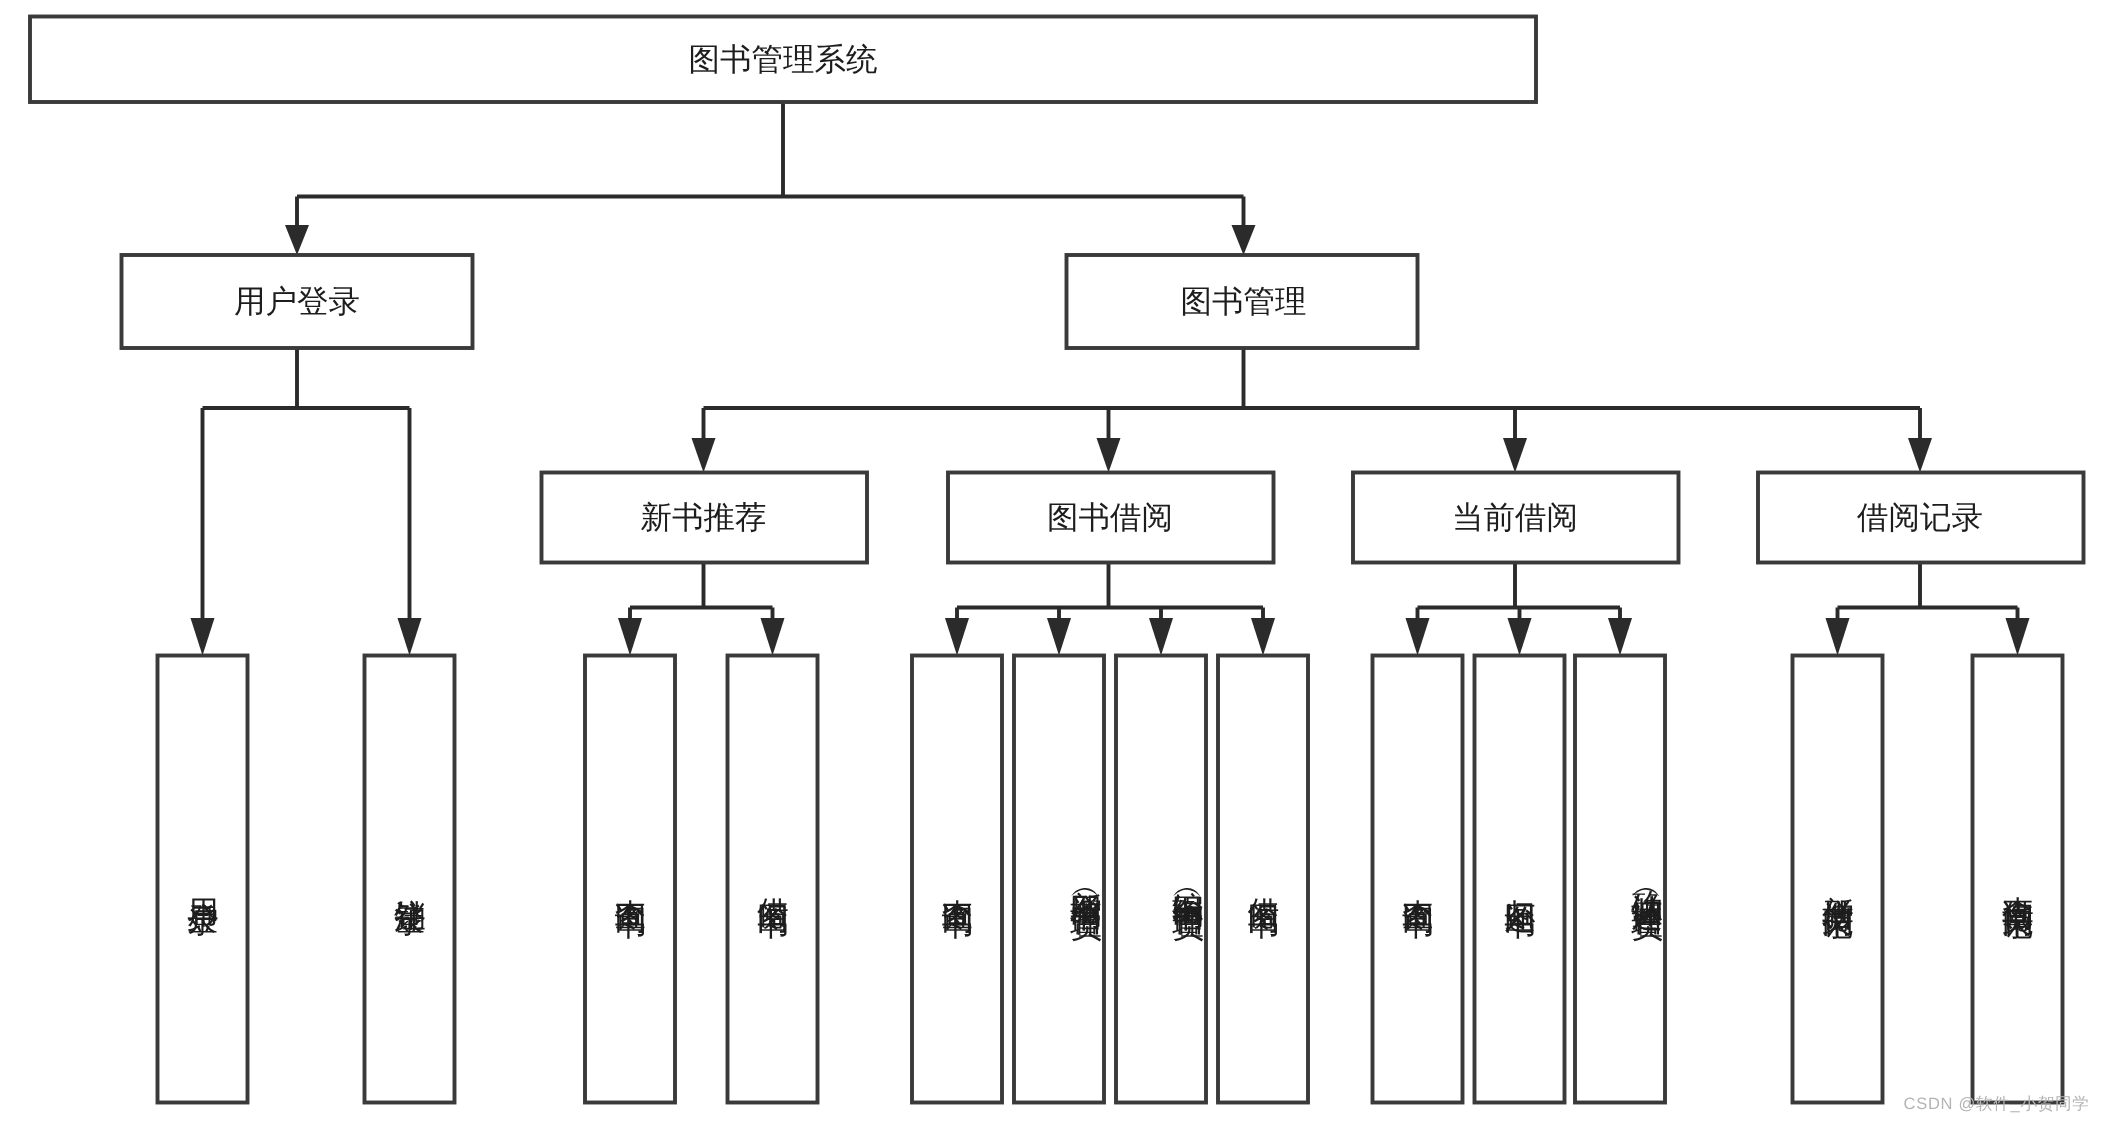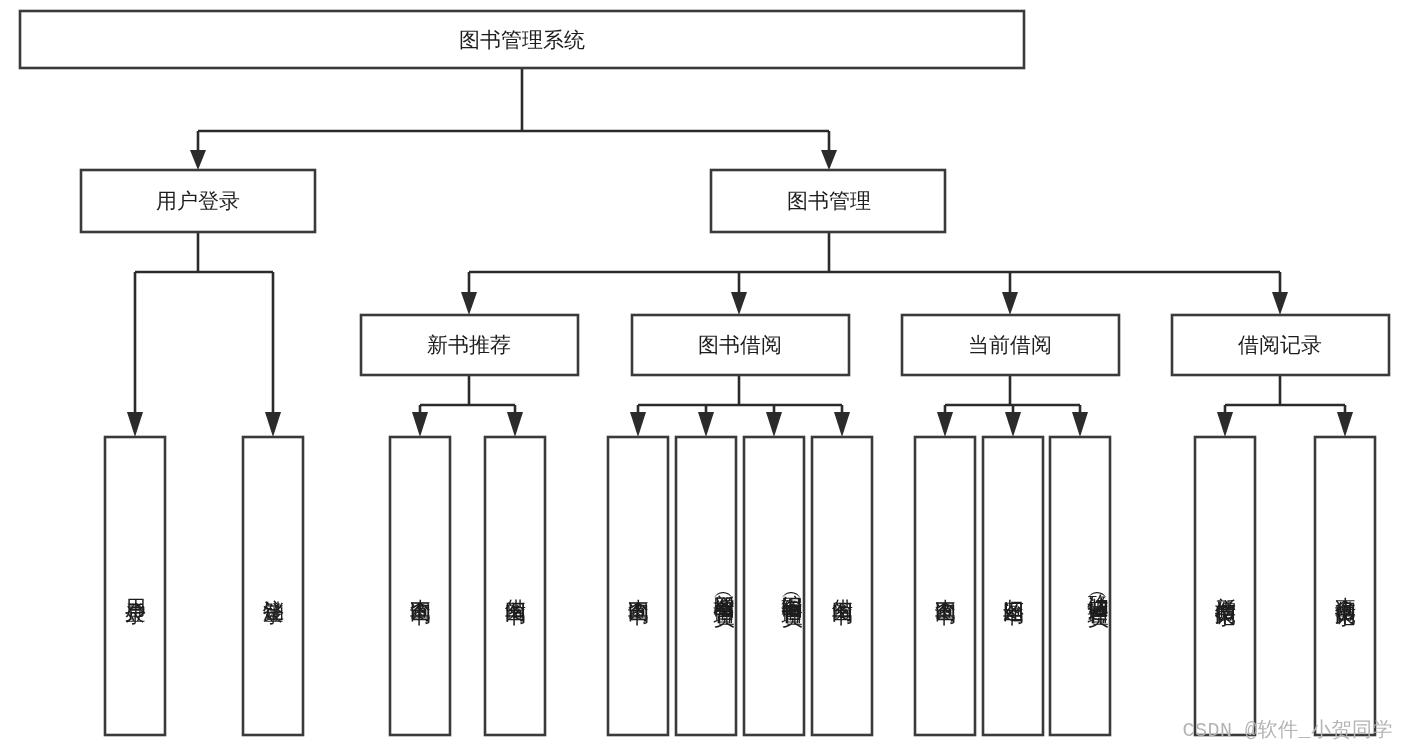--- a/index.html
+++ b/index.html
@@ -62,22 +62,22 @@
     line-height: 1.18;
     letter-spacing: 2px;
     color: #1d1d1d;
     white-space: nowrap;
     pointer-events: none;
   }
   .watermark {
     position: absolute;
     right: 12px;
     bottom: 4px;
-    font-family: Liberation Mono, monospace;
-    font-size: 20px;
+    font-family: Liberation Sans, sans-serif;
+    font-size: 11px;
     color: #b4b4b4;
     letter-spacing: 0.5px;
     white-space: nowrap;
   }
 </style>
 </head>
 <body>
 
 <div id="diagram-root">
 

